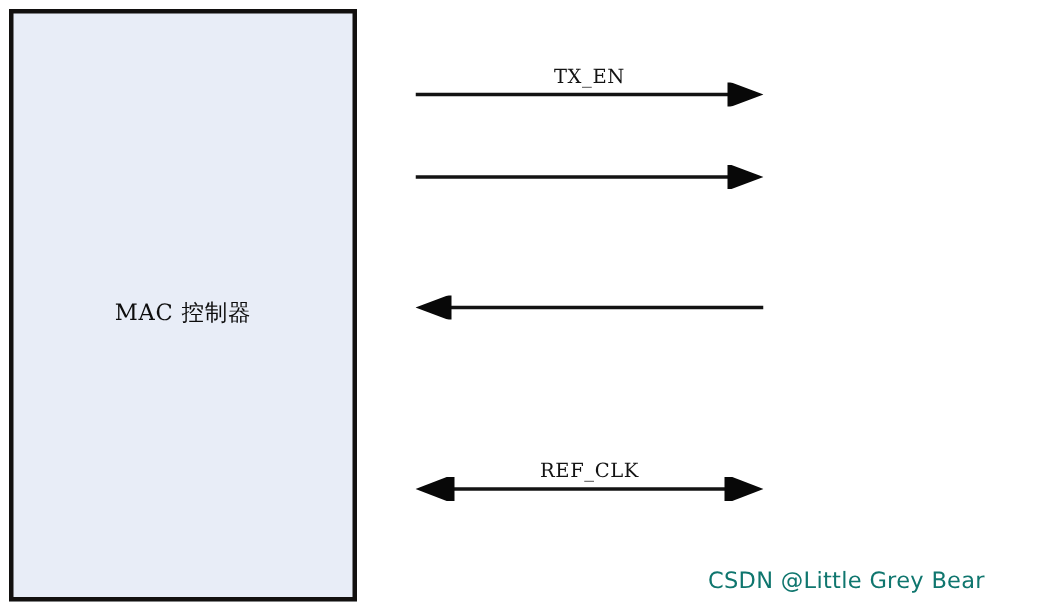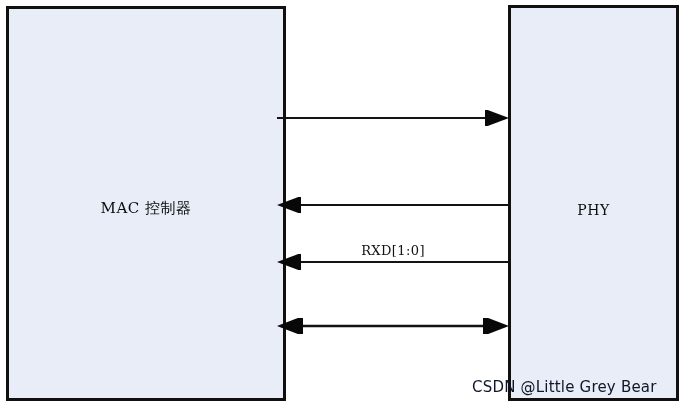--- a/index.html
+++ b/index.html
@@ -30,21 +30,21 @@
     font-family: "DejaVu Serif", "Liberation Serif", serif;
     font-size: 15px;
     color: #0d0d0d;
     letter-spacing: 0.5px;
     white-space: nowrap;
   }
 
   #mac-block {
     left: 6px;
     top: 6px;
-    width: 280px;
+    width: 232px;
     height: 395px;
   }
   #mac-block .block-label {
     position: absolute;
     top: 190px;
     left: 0;
     right: 0;
     text-align: center;
   }
 
@@ -89,62 +89,60 @@
     display: block;
   }
 
   
   #watermark {
     position: absolute;
     left: 472px;
     top: 378px;
     font-family: "DejaVu Sans", "Liberation Sans", sans-serif;
     font-size: 15px;
-    color: #0f172a;
+    color: #0f766e;
     white-space: nowrap;
     letter-spacing: 0.2px;
   }
 </style>
 </head>
 <body>
 
 <div id="canvas">
 
   <div class="block" id="mac-block">
     <span class="block-label">MAC 控制器</span>
   </div>
 
-  <div class="block" id="phy-block">
-    <span class="block-label">PHY</span>
+
+  <div class="signal" style="top:37px">
+    <span class="signal-label">TX_EN</span>
+    <svg width="232" height="16" viewBox="0 0 232 16">
+      <line x1="0" y1="8" x2="220" y2="8" stroke="#131313" stroke-width="2.2"></line>
+      <polygon points="232,8 208,17 208,-1" fill="#080808"></polygon>
+    </svg>
   </div>
-
 
   <div class="signal" style="top:92px">
     <svg width="232" height="16" viewBox="0 0 232 16">
       <line x1="0" y1="8" x2="220" y2="8" stroke="#131313" stroke-width="2.2"></line>
       <polygon points="232,8 208,17 208,-1" fill="#080808"></polygon>
     </svg>
   </div>
 
   <div class="signal" style="top:179px">
     <svg width="232" height="16" viewBox="0 0 232 16">
       <line x1="12" y1="8" x2="232" y2="8" stroke="#131313" stroke-width="2.2"></line>
       <polygon points="0,8 24,17 24,-1" fill="#080808"></polygon>
     </svg>
   </div>
 
-  <div class="signal" style="top:236px">
-    <span class="signal-label">RXD[1:0]</span>
-    <svg width="232" height="16" viewBox="0 0 232 16">
-      <line x1="12" y1="8" x2="232" y2="8" stroke="#131313" stroke-width="2.2"></line>
-      <polygon points="0,8 24,17 24,-1" fill="#080808"></polygon>
-    </svg>
-  </div>
 
   <div class="signal" style="top:300px">
+    <span class="signal-label">REF_CLK</span>
     <svg width="232" height="16" viewBox="0 0 232 16">
       <line x1="12" y1="8" x2="220" y2="8" stroke="#131313" stroke-width="2.4"></line>
       <polygon points="0,8 26,18 26,-2" fill="#080808"></polygon>
       <polygon points="232,8 206,18 206,-2" fill="#080808"></polygon>
     </svg>
   </div>
 
   <div id="watermark">CSDN @Little Grey Bear</div>
 
 </div>

